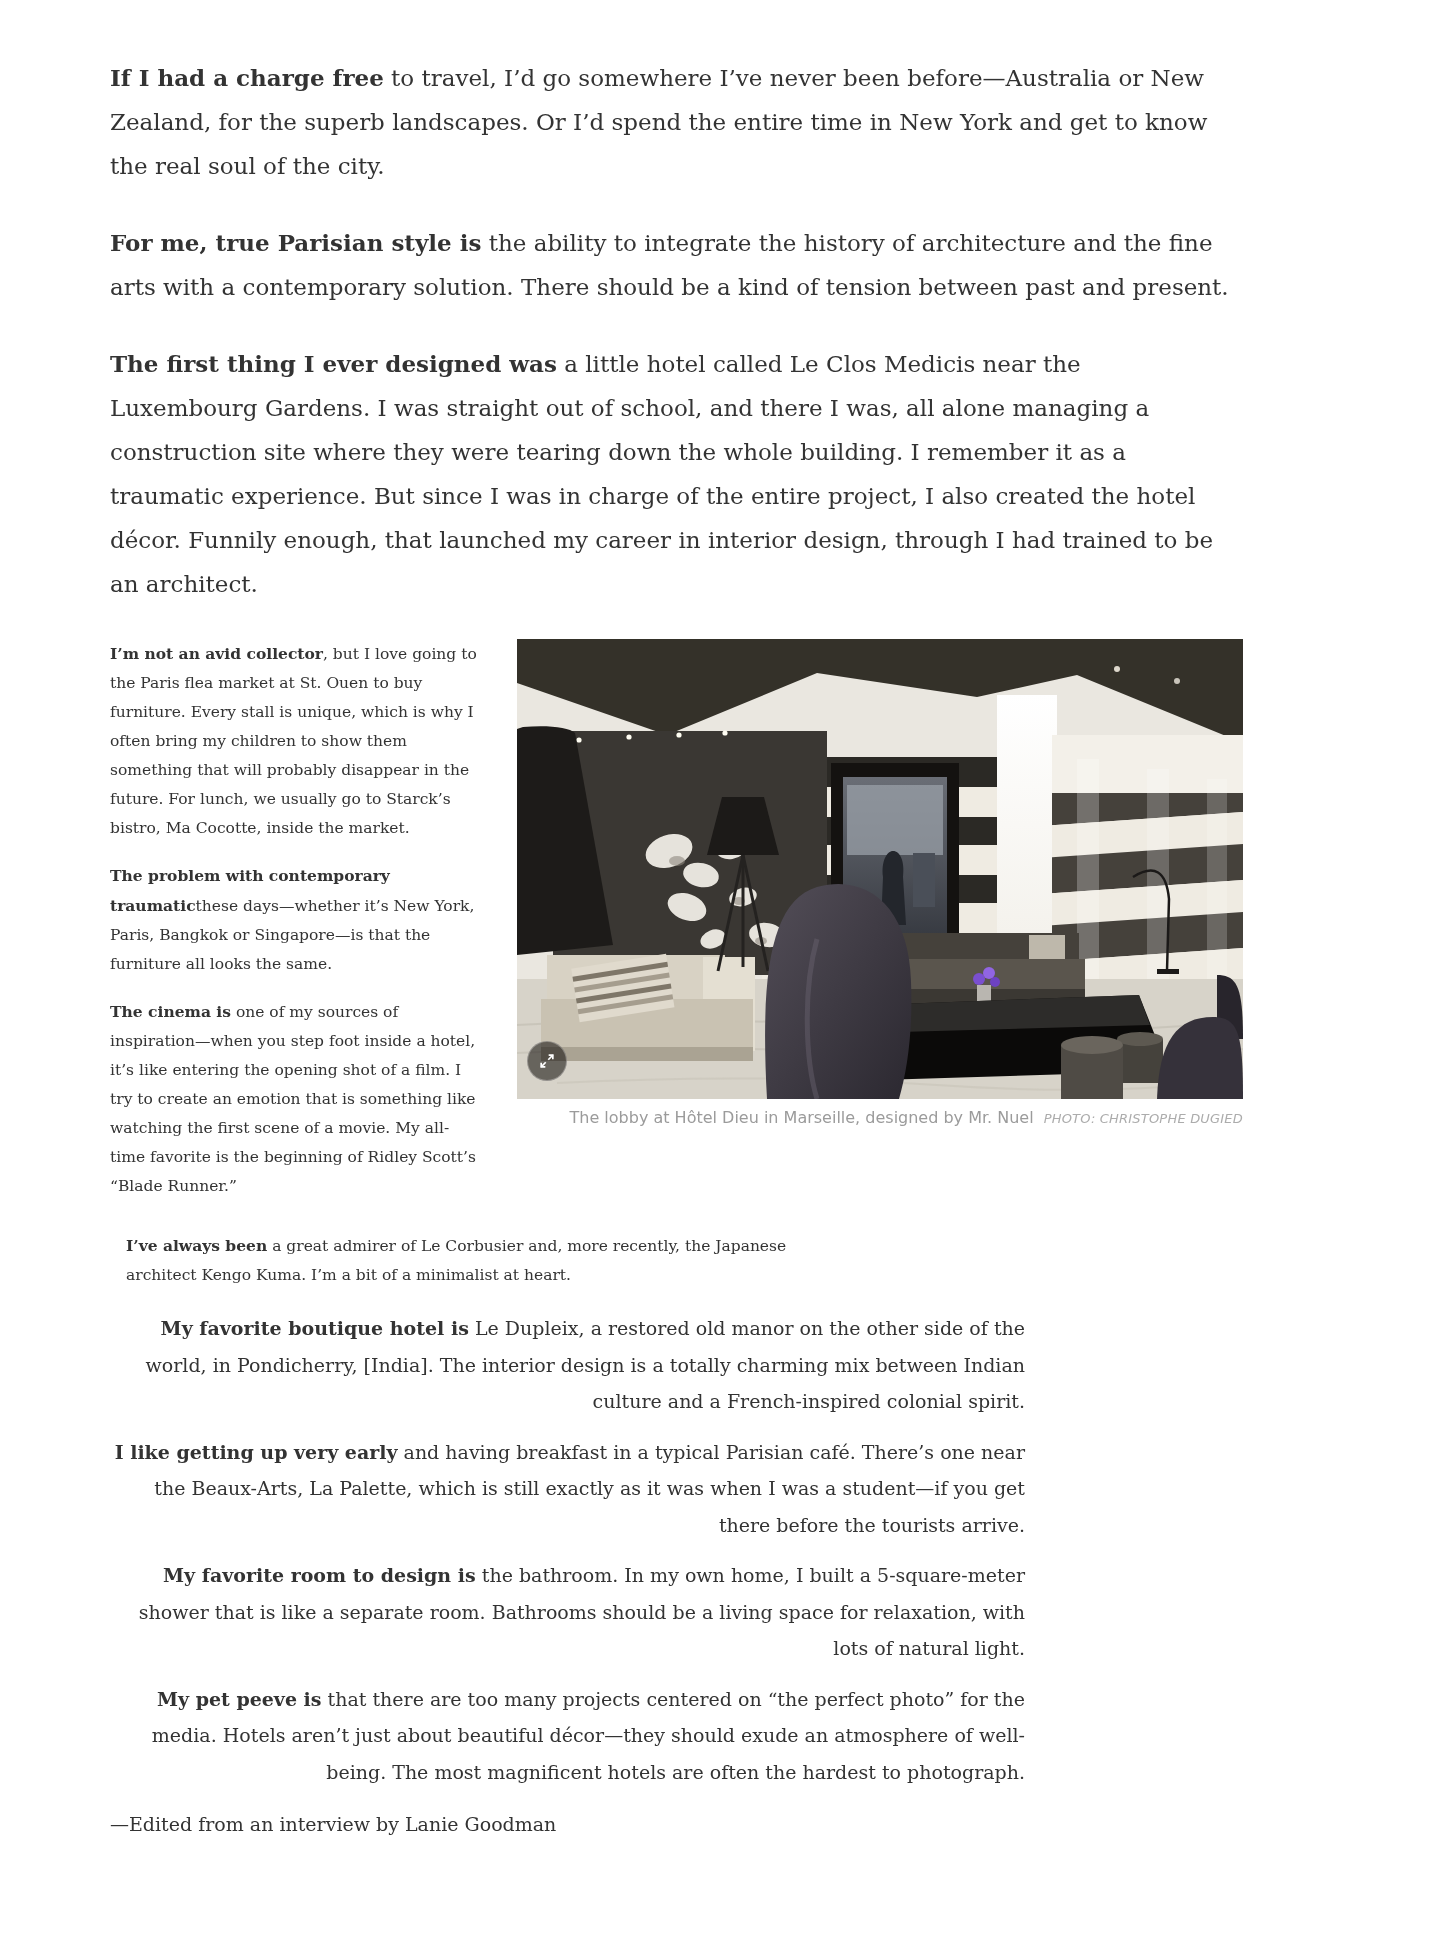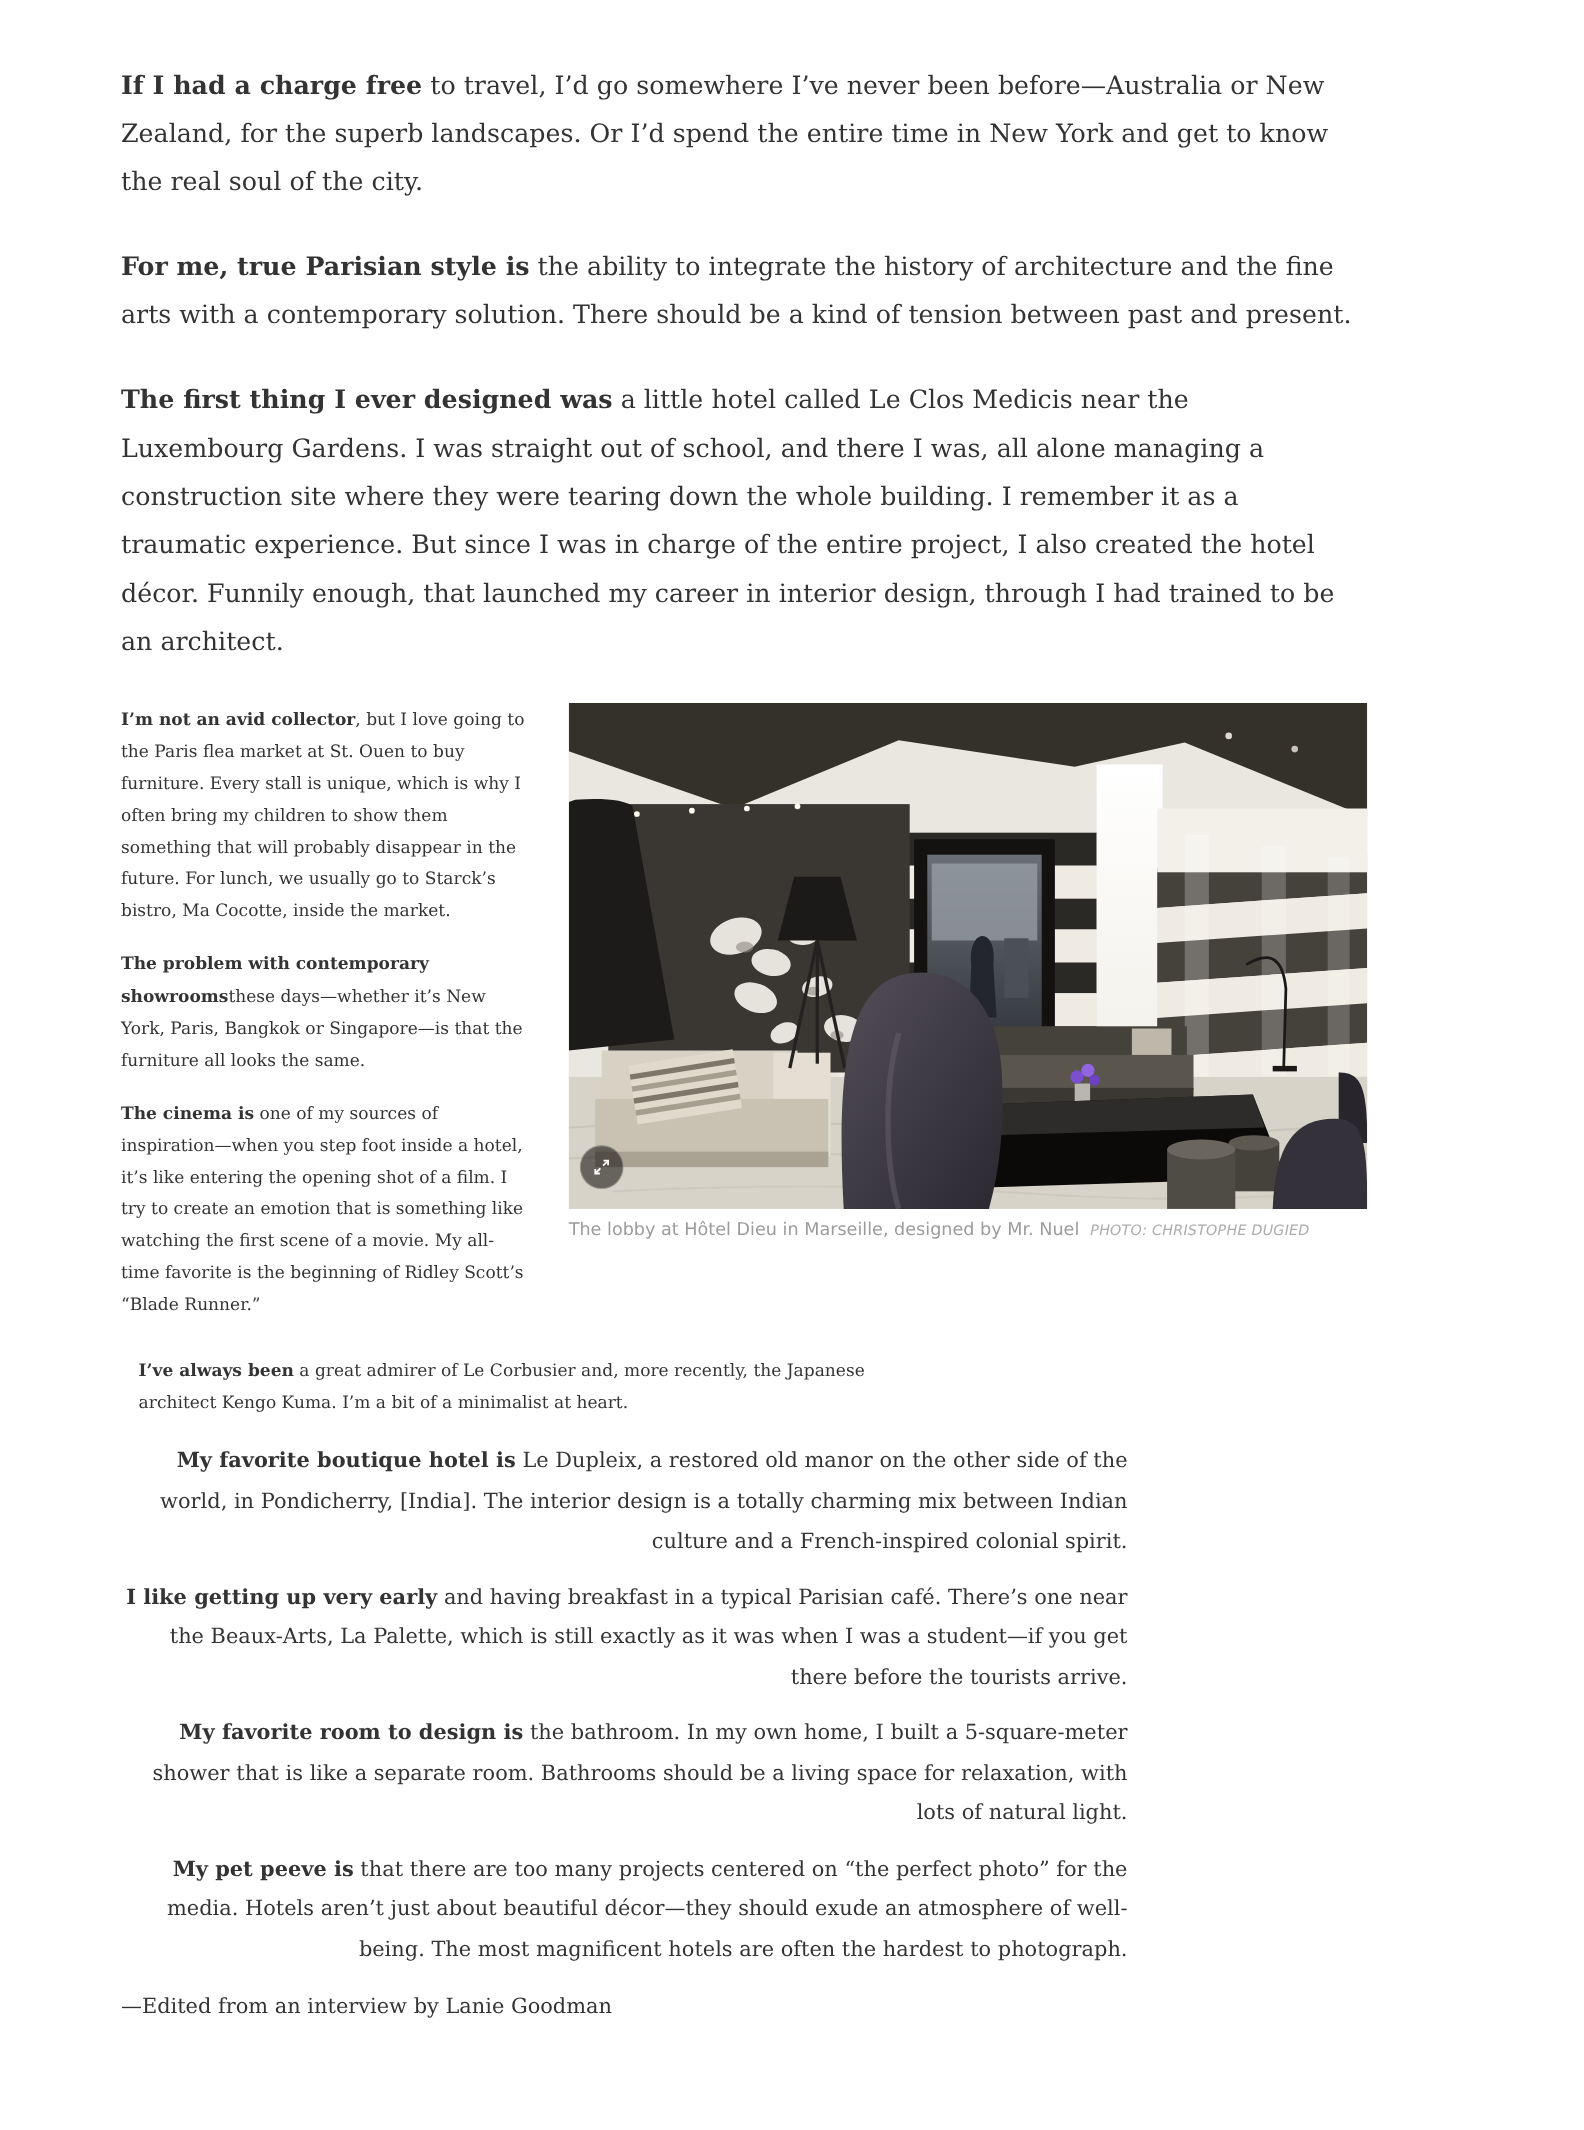--- a/index.html
+++ b/index.html
@@ -8,21 +8,21 @@
 
   .para-lg { font-size:23px; line-height:44px; margin:0 0 33px 0; max-width:1125px; }
   .para-md { font-size:19px; line-height:36.5px; margin:0 0 14px 0; max-width:915px;text-align:right; }
   .para-sm, .para-sm2 { font-size:15.5px; line-height:29px; margin:0 0 18px 0; }
   .para-sm2 { max-width:700px; margin-bottom:20px;margin-left:16px; }
   .lead { font-weight:bold; }
 
   .columns { display:flex; gap:35px; margin-top:6px; align-items:flex-start; }
   .sidebar { flex:0 0 372px; width:372px; }
 
-  .figure { width:727px; }
+  .figure { width:727px;text-align:right; }
   .figure-media { position:relative; width:726px; height:460px; overflow:hidden; background:#e9e6df; }
   .figure-media svg { display:block; }
 
   .expand-btn { position:absolute; left:10px; bottom:18px; width:40px; height:40px; border-radius:50%;
     background:rgba(22,19,16,.58); border:1px solid rgba(255,255,255,.30);
     display:flex; align-items:center; justify-content:center; cursor:pointer; box-sizing:border-box; }
 
   .caption-row { font-family:"DejaVu Sans", sans-serif; font-size:16px; color:#9b9b9b; margin-top:8px; line-height:22px; }
   .credit { font-size:13px; font-style:italic; color:#acacac; margin-left:10px; letter-spacing:.2px; }
 
@@ -44,21 +44,21 @@
     <span class="lead">The first thing I ever designed was</span><span> a little hotel called Le Clos Medicis near the Luxembourg Gardens. I was straight out of school, and there I was, all alone managing a construction site where they were tearing down the whole building. I remember it as a traumatic experience. But since I was in charge of the entire project, I also created the hotel décor. Funnily enough, that launched my career in interior design, through I had trained to be an architect.</span>
   </p>
 
   <div class="columns">
 
     <div class="sidebar">
       <p class="para-sm">
         <span class="lead">I’m not an avid collector</span><span>, but I love going to the Paris flea market at St. Ouen to buy furniture. Every stall is unique, which is why I often bring my children to show them something that will probably disappear in the future. For lunch, we usually go to Starck’s bistro, Ma Cocotte, inside the market.</span>
       </p>
       <p class="para-sm">
-        <span class="lead">The problem with contemporary showrooms</span><span>these days—whether it’s New York, Paris, Bangkok or Singapore—is that the furniture all looks the same.</span>
+        <span class="lead">The problem with contemporary traumatic</span><span>these days—whether it’s New York, Paris, Bangkok or Singapore—is that the furniture all looks the same.</span>
       </p>
       <p class="para-sm">
         <span class="lead">The cinema is</span><span> one of my sources of inspiration—when you step foot inside a hotel, it’s like entering the opening shot of a film. I try to create an emotion that is something like watching the first scene of a movie. My all-time favorite is the beginning of Ridley Scott’s “Blade Runner.”</span>
       </p>
     </div>
 
     <figure class="figure" style="margin:0">
       <div class="figure-media">
 
         <svg width="726" height="460" viewBox="0 0 726 460" aria-hidden="true">

